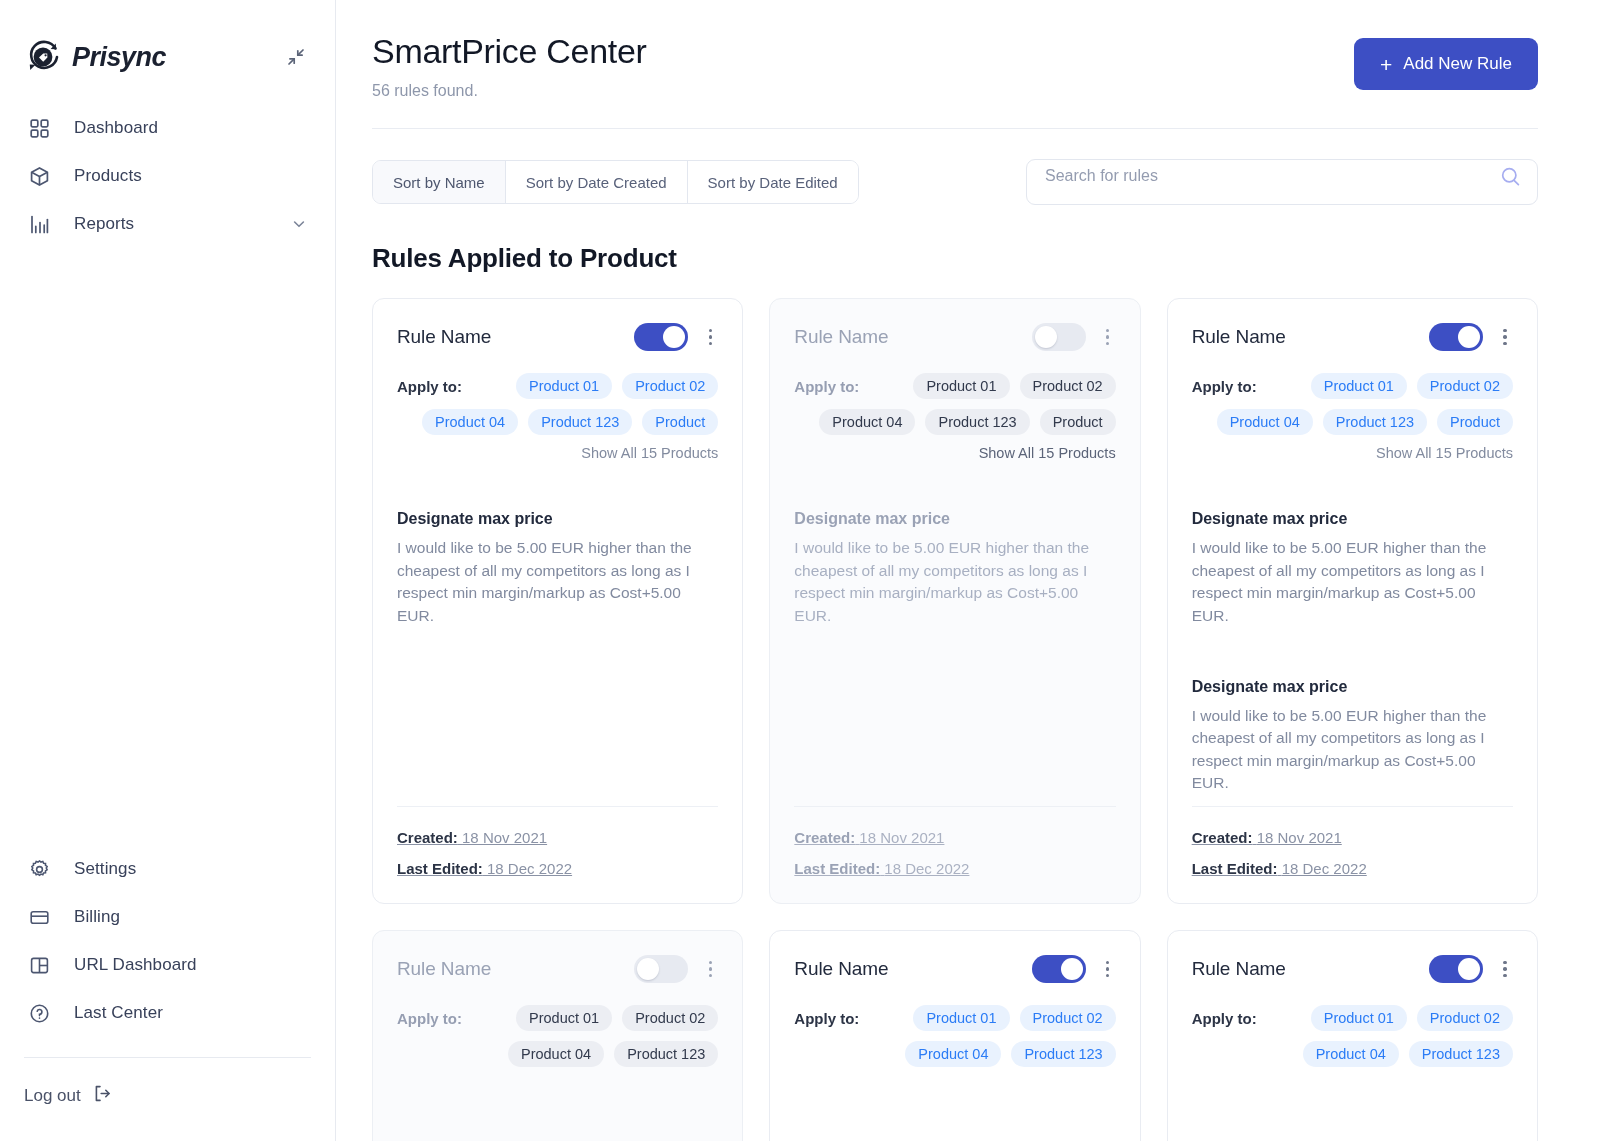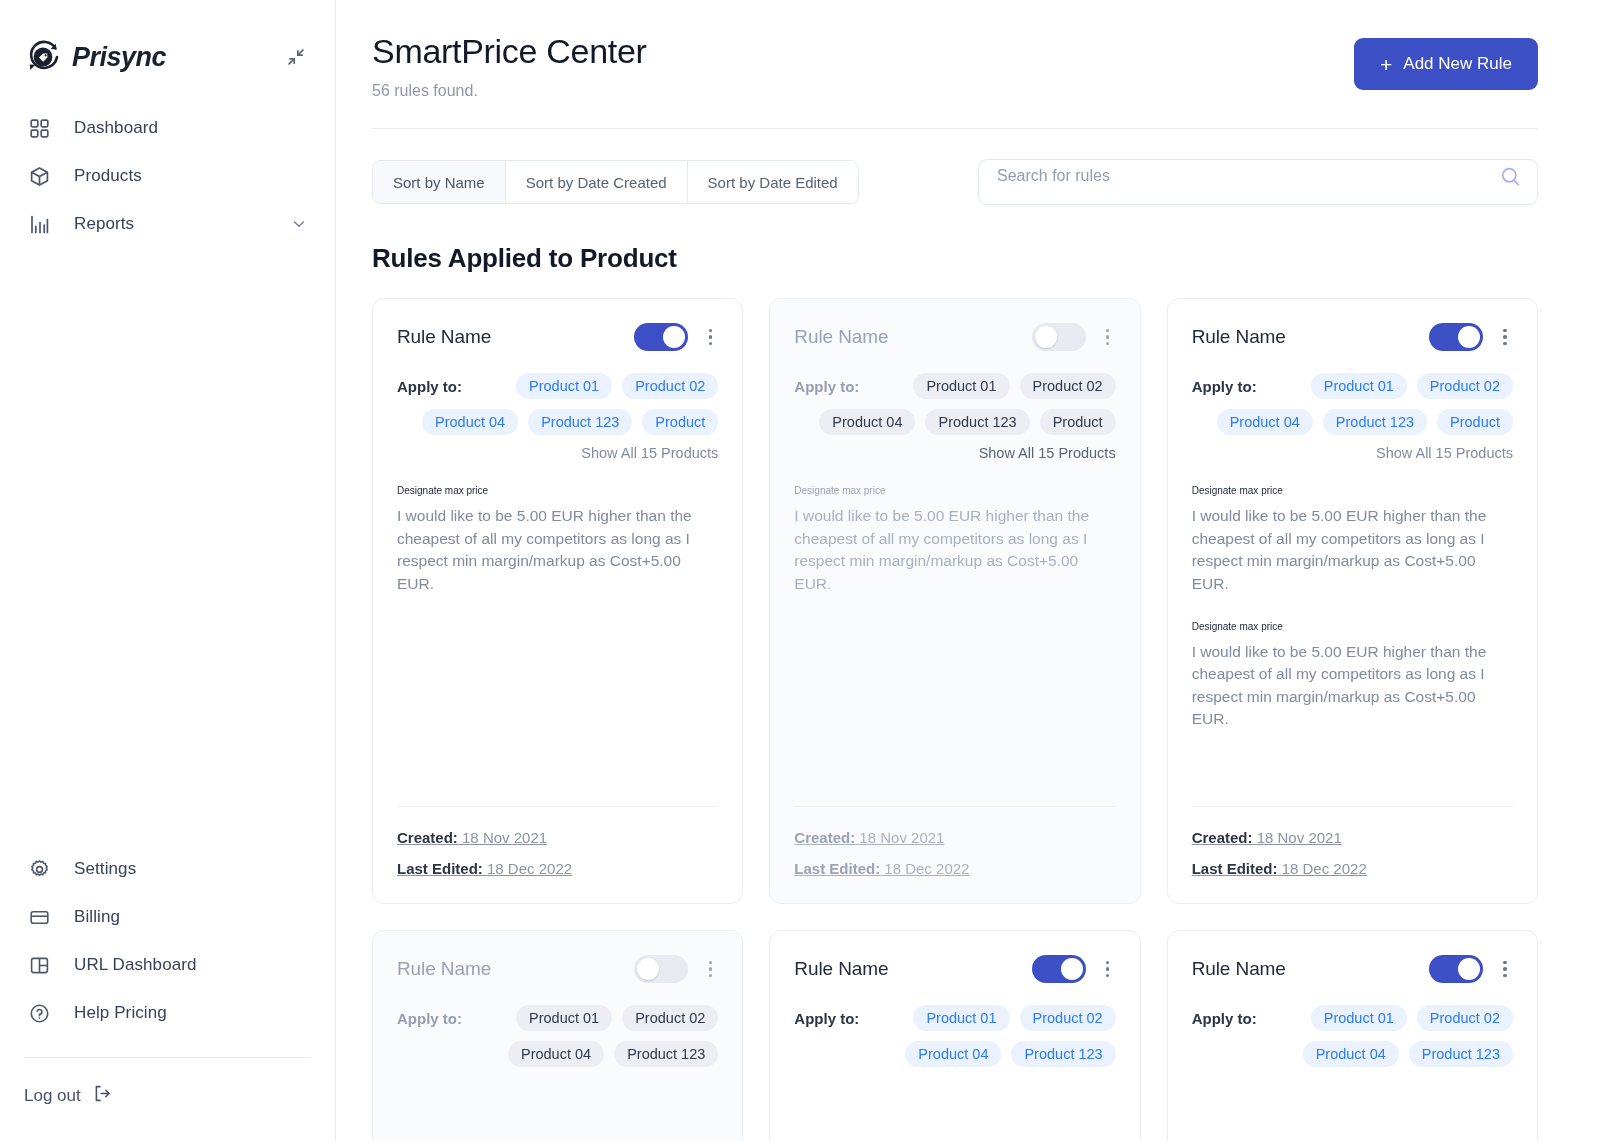--- a/index.html
+++ b/index.html
@@ -151,21 +151,21 @@
     color: #58617a;
     cursor: pointer;
     border-right: 1px solid #e3e7ef;
     background: #ffffff;
   }
   .sort-tab:last-child { border-right: none; }
   .sort-tab.selected { background: #f8f9fc; color: #4e576f; }
 
   .search-box {
     margin-left: auto;
-    width: 560px;
+    width: 512px;
     height: 46px;
     border: 1px solid #e3e7ef;
     border-radius: 9px;
     display: flex;
     align-items: center;
     padding: 0 16px 12px 18px;
     background: #ffffff;
   }
   .search-input {
     flex: 1;
@@ -274,23 +274,24 @@
     font-size: 14.5px;
     color: #828b9f;
     white-space: nowrap;
     cursor: pointer;
   }
   .inactive .show-all { color: #5b6479; }
 
   .rule-section { margin-top: 24px; }
   .rule-section + .rule-section { margin-top: 26px; }
   .rule-heading {
-    font-size: 10px;
-    font-weight: normal;
+    font-size: 16px;
+    font-weight: bold;
     color: #222a3d;
+    margin-top: 25px;
   }
   .inactive .rule-heading { color: #9aa2b5; }
   .rule-desc {
     font-size: 15.5px;
     color: #818a9f;
     line-height: 1.45;
     margin-top: 9px;
   }
   .inactive .rule-desc { color: #a8b0c2; }
 
@@ -422,21 +423,21 @@
       </div>
 
       <div class="nav-item">
         <span class="nav-icon">
           <svg width="21" height="21" viewBox="0 0 21 21" fill="none" stroke="currentColor" stroke-width="1.6" stroke-linecap="round">
             <circle cx="10.5" cy="10.5" r="8.2"></circle>
             <path d="M8.2 8.2 A2.4 2.4 0 1 1 10.5 11.3 L10.5 12.6"></path>
             <path d="M10.5 15.1 L10.5 15.2"></path>
           </svg>
         </span>
-        <span class="nav-label">Help Pricing</span>
+        <span class="nav-label">Last Center</span>
       </div>
 
       <div class="sidebar-divider"></div>
     </nav>
 
     <div class="logout-row">
       <span class="logout-label">Log out</span>
       <span>
         <svg width="19" height="19" viewBox="0 0 19 19" fill="none" stroke="#4a5268" stroke-width="1.6" stroke-linecap="round" stroke-linejoin="round">
           <path d="M7 2.6 L3.4 2.6 L3.4 16.4 L7 16.4"></path>

